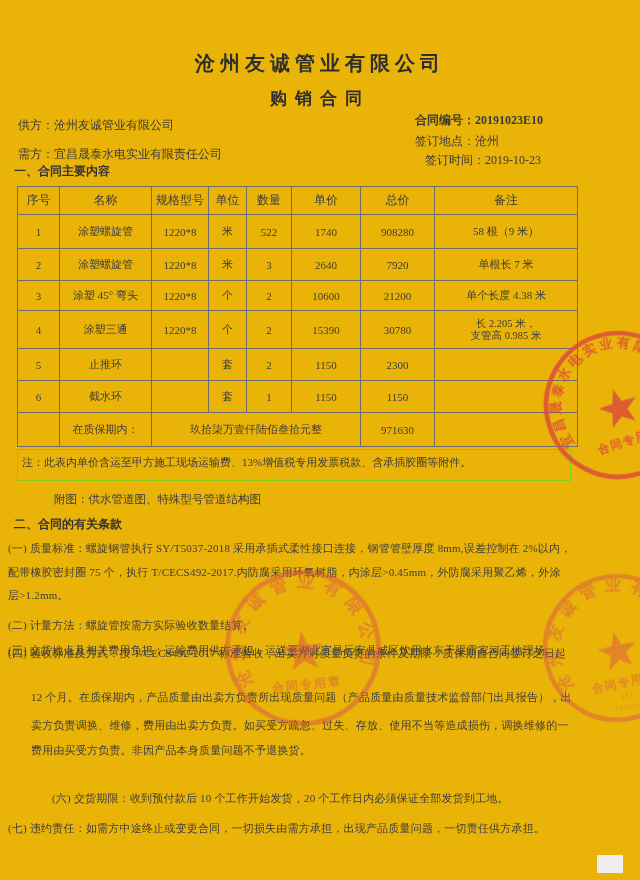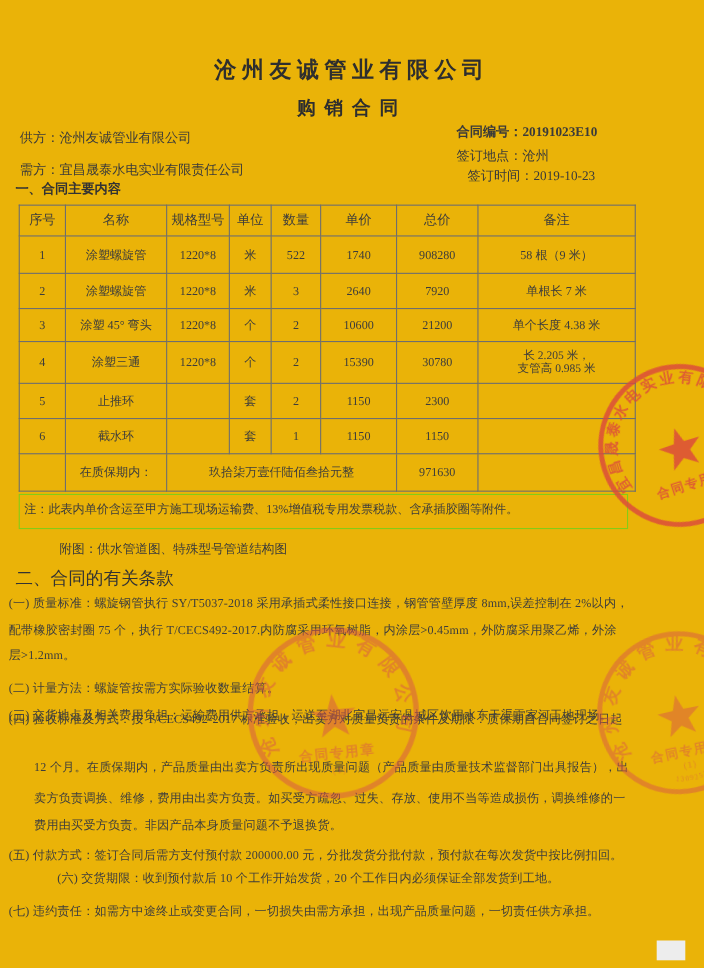--- a/index.html
+++ b/index.html
@@ -29,21 +29,21 @@
   table.items th{font-size:12px;}
   tr.hrow{height:28px;}
   tr.r1{height:34px;} tr.r2{height:32px;} tr.r3{height:30px;}
   tr.r4{height:38px;} tr.r5{height:32px;} tr.r6{height:32px;} tr.rt{height:34px;}
   .remark2line{font-size:10.5px;line-height:12px;}
   .note-box{
     top:449px;left:17px;width:548px;height:22px;border:1px solid #84cc16;
     font-size:11px;padding:5px 0 3px 4px;color:#3c3c3c;
   }
   .attachment{top:492px;left:18px;font-size:11.5px;margin-left:36px;}
-  .sec2{top:516px;left:14px;font-size:16px;font-weight:400;color:#333;}
+  .sec2{top:516px;left:14px;font-size:12px;font-weight:700;color:#333;}
   .clause{font-size:11px;left:8px;color:#3d3d3d;letter-spacing:.2px;}
   .ind{left:31px;}
   .c0{top:541px;} .c1{top:565px;} .c2{top:588px;} .c3{top:618px;}
   .c4{top:643px;} .c5{top:646px;} .c6{top:690px;} .c7{top:718px;}
   .c8{top:743px;} .c9{top:770px;} .c10{top:791px;margin-left:44px;} .c11{top:821px;}
   .stamp{position:absolute;pointer-events:none;filter:blur(.3px);}
   .stamp-a{left:540px;top:327px;width:156px;height:156px;opacity:.82;transform:rotate(-18deg);}
   .stamp-b{left:221px;top:566px;width:164px;height:164px;opacity:.5;transform:rotate(-6deg);}
   .stamp-c{left:539px;top:570px;width:156px;height:156px;opacity:.48;transform:rotate(-12deg);}
   .seal-company{font-size:21px;letter-spacing:10px;font-weight:700;}
@@ -173,21 +173,20 @@
 
   <div class="abs clause c0">(一) 质量标准：螺旋钢管执行 SY/T5037-2018 采用承插式柔性接口连接，钢管管壁厚度 8mm,误差控制在 2%以内，</div>
   <div class="abs clause c1">配带橡胶密封圈 75 个，执行 T/CECS492-2017.内防腐采用环氧树脂，内涂层&gt;0.45mm，外防腐采用聚乙烯，外涂</div>
   <div class="abs clause c2">层&gt;1.2mm。</div>
   <div class="abs clause c3">(二) 计量方法：螺旋管按需方实际验收数量结算。</div>
   <div class="abs clause c4">(三) 交货地点及相关费用负担：运输费用供方承担，运送至湖北宜昌远安县城区饮用水东干渠雷家河工地现场。</div>
   <div class="abs clause c5">(四) 验收标准及方式：按 T/CECS492-2017 标准验收，出卖方对质量负责的条件及期限：质保期自合同签订之日起</div>
   <div class="abs clause c6 ind">12 个月。在质保期内，产品质量由出卖方负责所出现质量问题（产品质量由质量技术监督部门出具报告），出</div>
   <div class="abs clause c8 ind">费用由买受方负责。非因产品本身质量问题不予退换货。</div>
   <div class="abs clause c7 ind">卖方负责调换、维修，费用由出卖方负责。如买受方疏忽、过失、存放、使用不当等造成损伤，调换维修的一</div>
-  <div class="abs clause c9">(五) 付款方式：签订合同后需方支付预付款 200000.00 元，分批发货分批付款，预付款在每次发货中按比例扣回。</div>
   <div class="abs clause c10">(六) 交货期限：收到预付款后 10 个工作开始发货，20 个工作日内必须保证全部发货到工地。</div>
   <div class="abs clause c11">(七) 违约责任：如需方中途终止或变更合同，一切损失由需方承担，出现产品质量问题，一切责任供方承担。</div>
 
   <svg class="stamp stamp-a" viewBox="0 0 200 200">
     <defs>
         <path id="arcA" d="M 43.3,147.6 A 74,74 0 1 1 156.7,147.6" fill="none"></path>
       </defs>
     <g fill="#dc4a3c">
       <circle cx="100" cy="100" r="92" fill="none" stroke-width="6" stroke="#dc4a3c"></circle>
       <text class="seal-company-long" text-anchor="middle"><textPath href="#arcA" startOffset="50%">宜昌晟泰水电实业有限责任公司</textPath></text>

